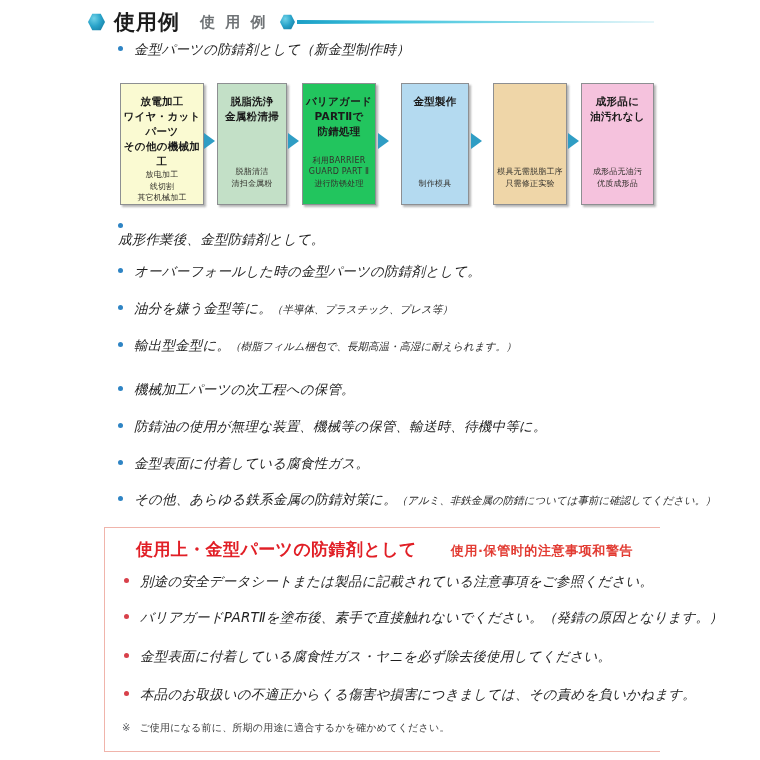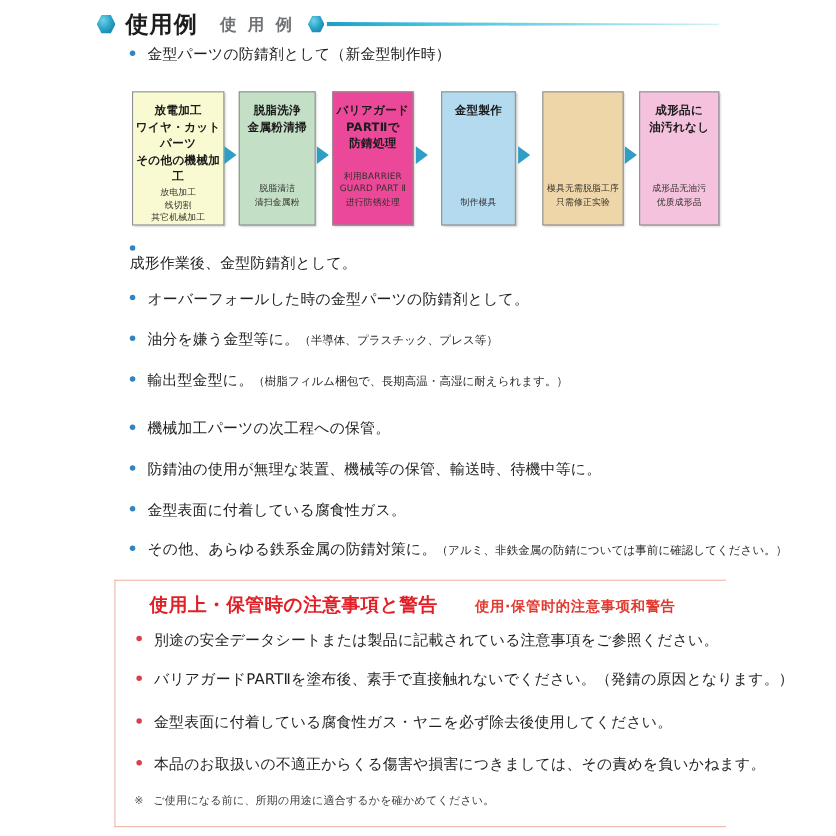--- a/index.html
+++ b/index.html
@@ -59,20 +59,21 @@
     background: linear-gradient(to right, #1b9fc6 0%, #3ec3dd 25%, #8adbe9 65%, #c9ecf4 100%);
     clip-path: polygon(0% 0%, 100% 38%, 100% 62%, 0% 100%);
   }
 
   
   .bullet-row {
     position: absolute;
     display: flex;
     align-items: baseline;
     white-space: nowrap;
+    font-style: italic;
   }
   .bdot {
     flex: 0 0 auto;
     width: 5px;
     height: 5px;
     border-radius: 50%;
     background: #2e84c4;
     margin-right: 11px;
     position: relative;
     top: -3px;
@@ -123,21 +124,21 @@
     margin-top: auto;
     margin-bottom: 15px;
     font-size: 8px;
     line-height: 11.5px;
     text-align: center;
     color: #33312c;
     letter-spacing: 0.2px;
   }
   .fbox.b1 { left: 0px;   width: 84px;  background: #fafad2; }
   .fbox.b2 { left: 97px;  width: 70px;  background: #c3e0c7; }
-  .fbox.b3 { left: 182px; width: 74px;  background: #ec4899; }
+  .fbox.b3 { left: 182px; width: 74px;  background: #22c55e; }
   .fbox.b4 { left: 281px; width: 68px;  background: #b4daf0; }
   .fbox.b5 { left: 373px; width: 74px;  background: #efd6a8; }
   .fbox.b6 { left: 461px; width: 73px;  background: #f5c2dd; }
 
   .farrow {
     position: absolute;
     top: 50px;
     width: 0;
     height: 0;
     border-top: 8px solid transparent;
@@ -297,21 +298,21 @@
 <div class="bullet-row" style="left:118px; top:491px;">
   <span class="bdot"></span>
   <span class="btext">
     <span>その他、あらゆる鉄系金属の防錆対策に。</span><span class="sub">（アルミ、非鉄金属の防錆については事前に確認してください。）</span>
   </span>
 </div>
 
 <div class="warn-panel"></div>
 
 <div class="warn-head">
-  <span class="wja">使用上・保管時の注意事項と警告</span>
+  <span class="wja">使用上・金型パーツの防錆剤として</span>
   <span class="wzh">使用·保管时的注意事项和警告</span>
 </div>
 
 <div class="bullet-row" style="left:124px; top:573px;">
   <span class="bdot red"></span>
   <span class="btext">別途の安全データシートまたは製品に記載されている注意事項をご参照ください。</span>
 </div>
 <div class="bullet-row" style="left:124px; top:609px;">
   <span class="bdot red"></span>
   <span class="btext">バリアガードPARTⅡを塗布後、素手で直接触れないでください。（発錆の原因となります。）</span>

